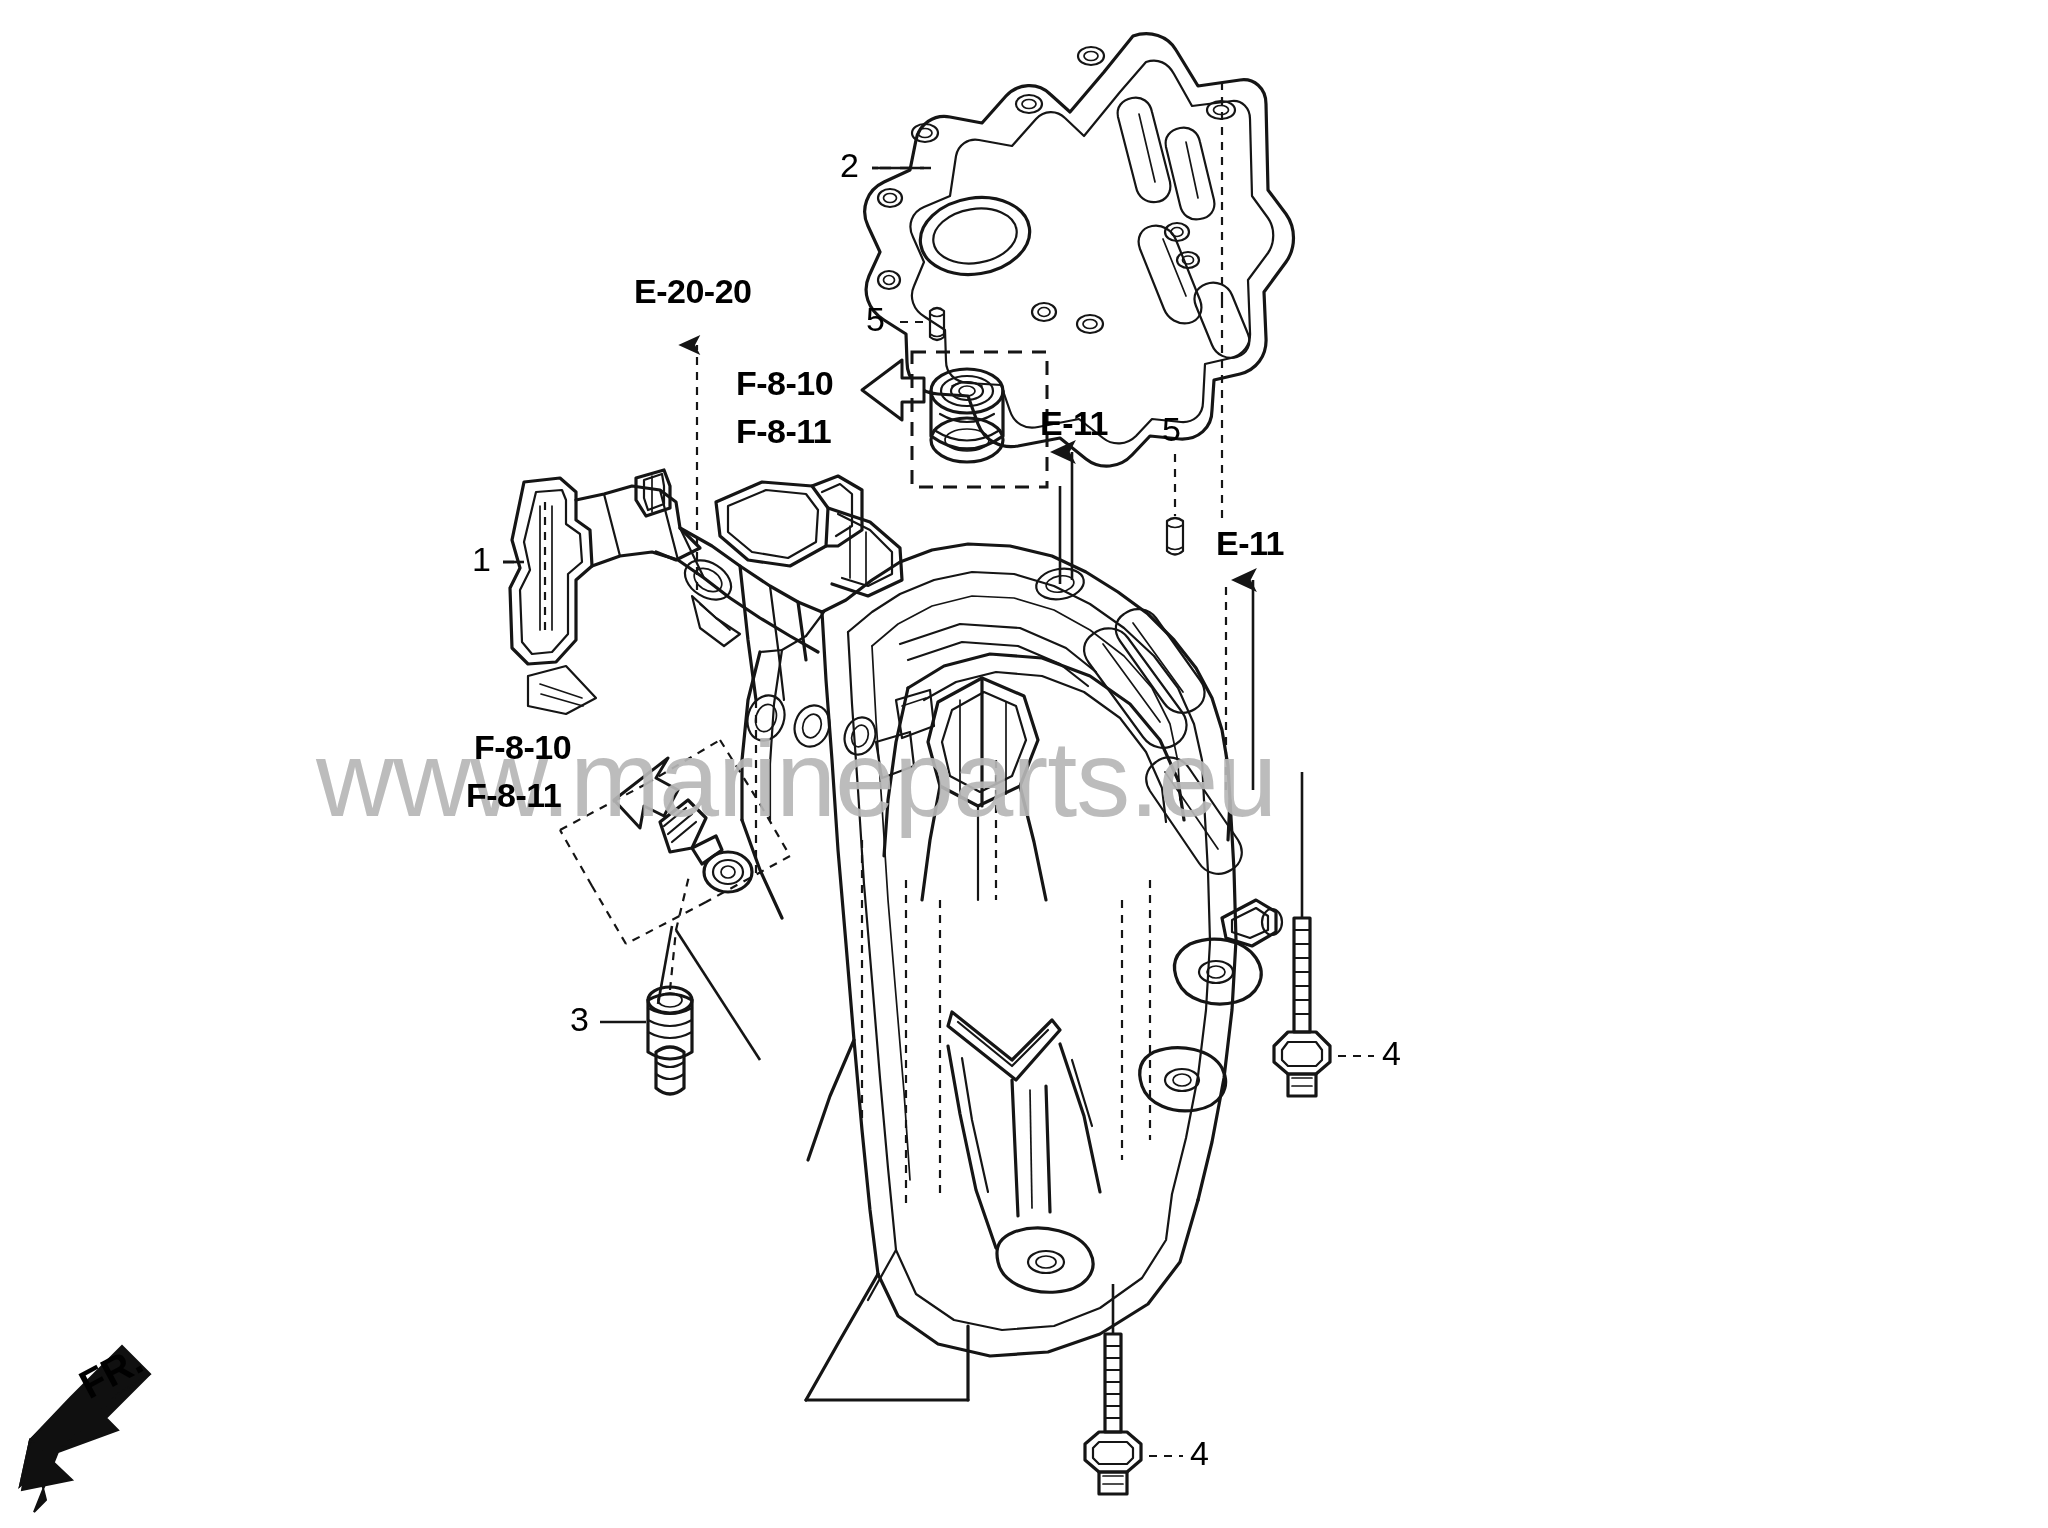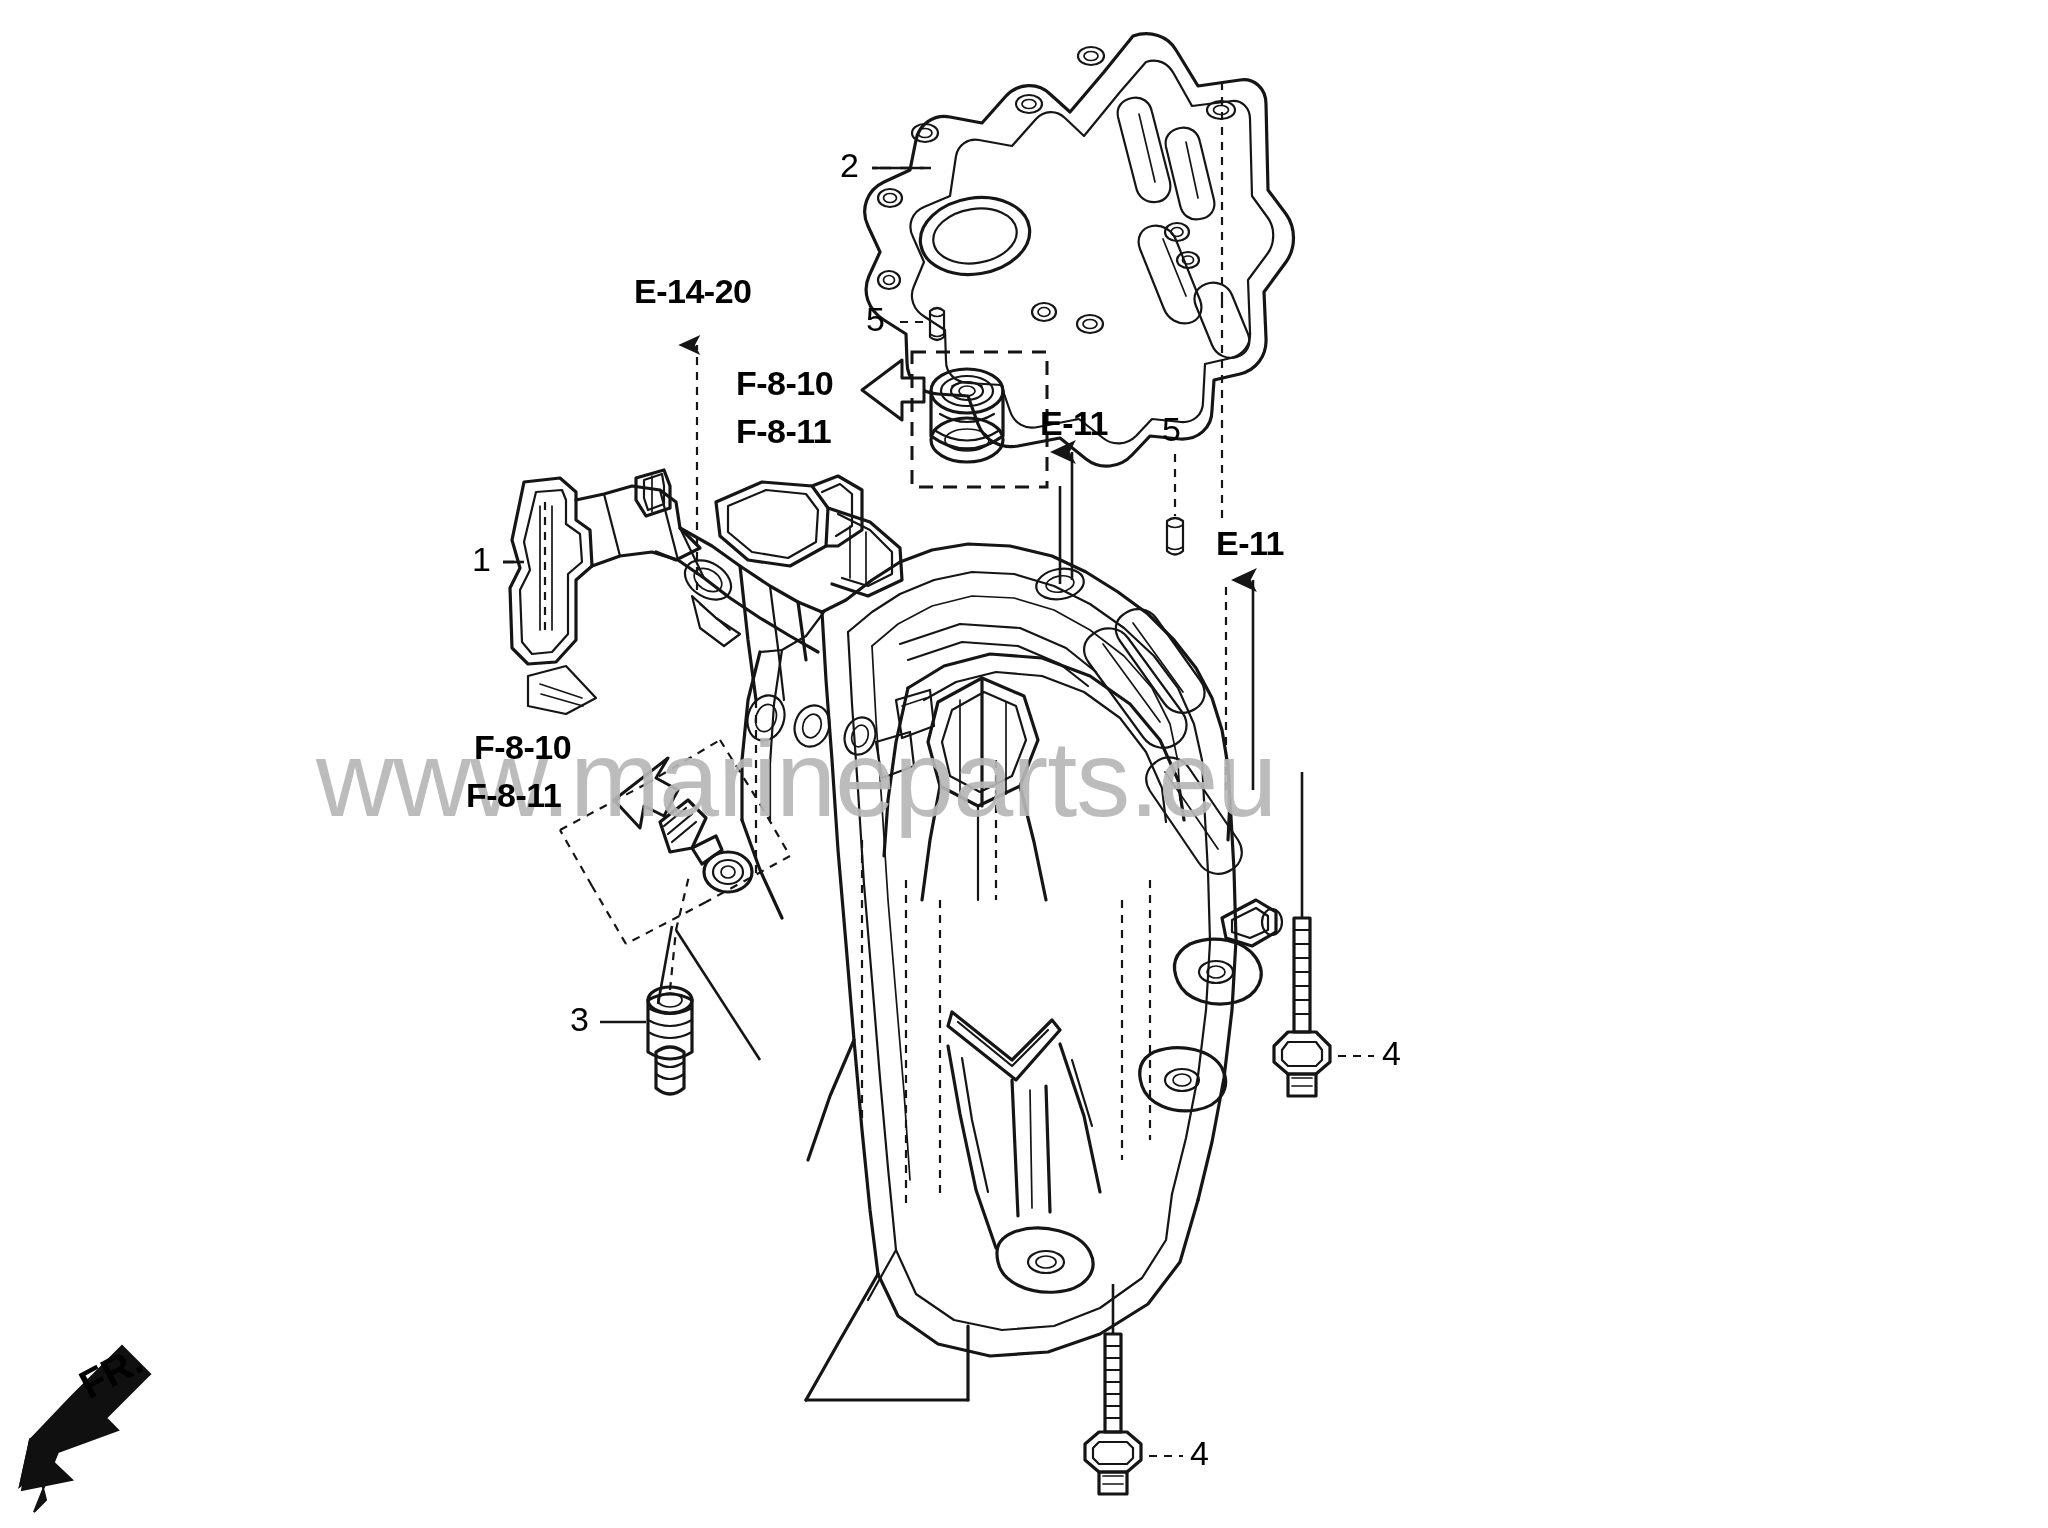--- a/index.html
+++ b/index.html
@@ -394,21 +394,21 @@
   <div class="lbl num" style="left:570px;top:1000px;">3</div>
 
   <div class="lbl num" style="left:1382px;top:1034px;">4</div>
 
   <div class="lbl num" style="left:1190px;top:1434px;">4</div>
 
   <div class="lbl num" style="left:866px;top:300px;">5</div>
 
   <div class="lbl num" style="left:1162px;top:410px;">5</div>
 
-  <div class="lbl ref" style="left:634px;top:272px;">E-14-20</div>
+  <div class="lbl ref" style="left:634px;top:272px;">E-20-20</div>
 
   <div class="lbl ref" style="left:736px;top:364px;">F-8-10</div>
 
   <div class="lbl ref" style="left:736px;top:412px;">F-8-11</div>
 
   <div class="lbl ref" style="left:1040px;top:404px;">E-11</div>
 
   <div class="lbl ref" style="left:1216px;top:524px;">E-11</div>
 
   <div class="lbl ref" style="left:474px;top:728px;">F-8-10</div>

